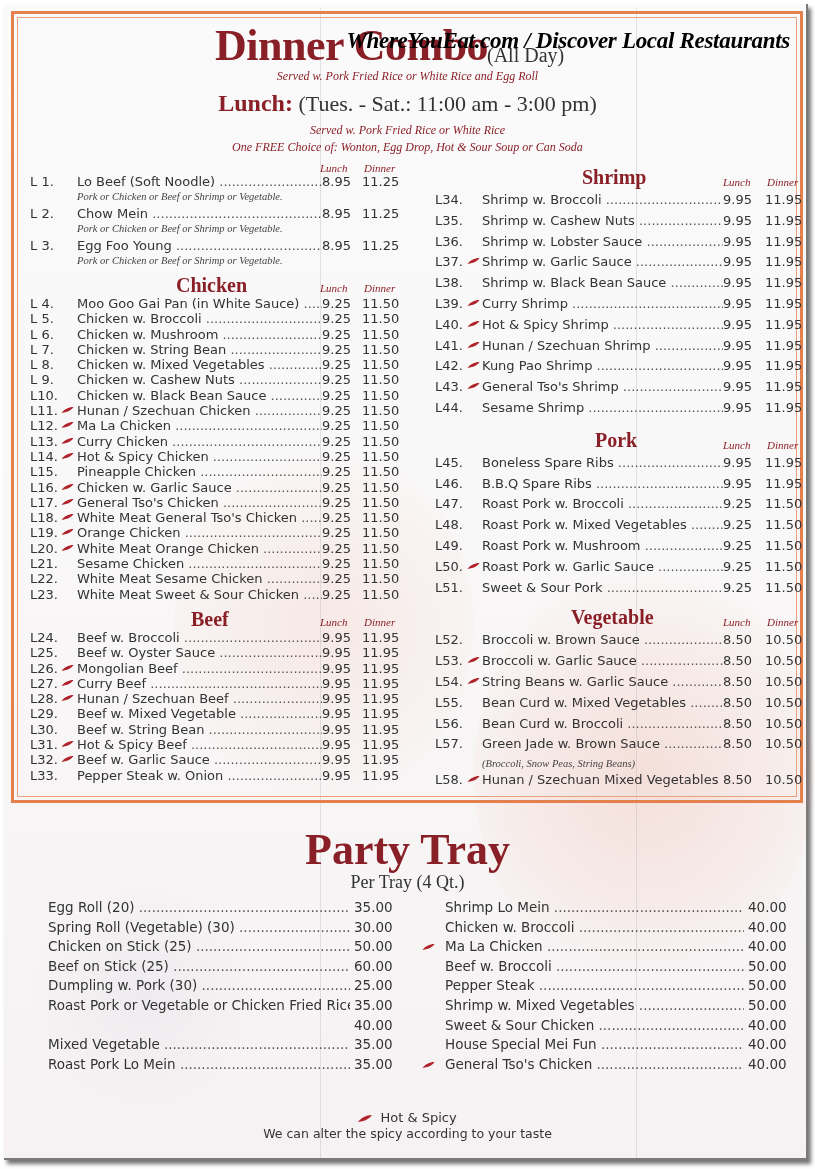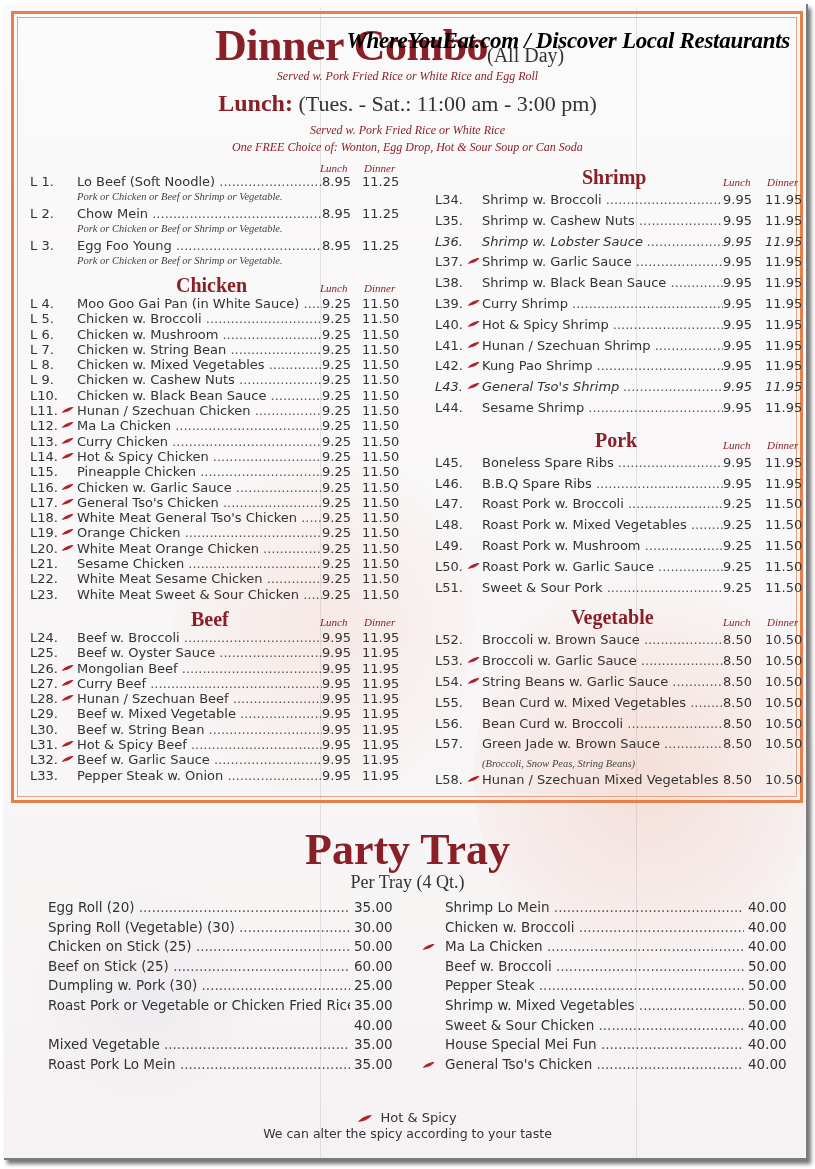--- a/index.html
+++ b/index.html
@@ -434,21 +434,21 @@
         <span class="name" style="left:47px;width:241px">Shrimp w. Broccoli</span>
         <span class="lp" style="left:288px">9.95</span>
         <span class="dp" style="left:330px">11.95</span>
       </div>
       <div class="row" style="height: 20.8px;">
         <span class="num">L35.</span>
         <span class="name" style="left:47px;width:241px">Shrimp w. Cashew Nuts</span>
         <span class="lp" style="left:288px">9.95</span>
         <span class="dp" style="left:330px">11.95</span>
       </div>
-      <div class="row" style="height: 20.8px; font-style: italic;">
+      <div class="row" style="height: 20.8px;">
         <span class="num">L36.</span>
         <span class="name" style="left:47px;width:241px">Shrimp w. Lobster Sauce</span>
         <span class="lp" style="left:288px">9.95</span>
         <span class="dp" style="left:330px">11.95</span>
       </div>
       <div class="row" style="height: 20.8px;">
         <span class="num">L37.</span>
         <span class="pep" style="left:32px">
           <svg class="pepper-svg" width="13" height="6" viewBox="0 0 14 7">
             <path d="M0 7 C3 3 8 0 14 0 C12 3 8 6 0 7 Z" fill="#b0232a"></path>
@@ -501,21 +501,21 @@
         <span class="num">L42.</span>
         <span class="pep" style="left:32px">
           <svg class="pepper-svg" width="13" height="6" viewBox="0 0 14 7">
             <path d="M0 7 C3 3 8 0 14 0 C12 3 8 6 0 7 Z" fill="#b0232a"></path>
           </svg>
         </span>
         <span class="name" style="left:47px;width:241px">Kung Pao Shrimp</span>
         <span class="lp" style="left:288px">9.95</span>
         <span class="dp" style="left:330px">11.95</span>
       </div>
-      <div class="row" style="height: 20.8px; font-style: italic;">
+      <div class="row" style="height: 20.8px;">
         <span class="num">L43.</span>
         <span class="pep" style="left:32px">
           <svg class="pepper-svg" width="13" height="6" viewBox="0 0 14 7">
             <path d="M0 7 C3 3 8 0 14 0 C12 3 8 6 0 7 Z" fill="#b0232a"></path>
           </svg>
         </span>
         <span class="name" style="left:47px;width:241px">General Tso's Shrimp</span>
         <span class="lp" style="left:288px">9.95</span>
         <span class="dp" style="left:330px">11.95</span>
       </div>

